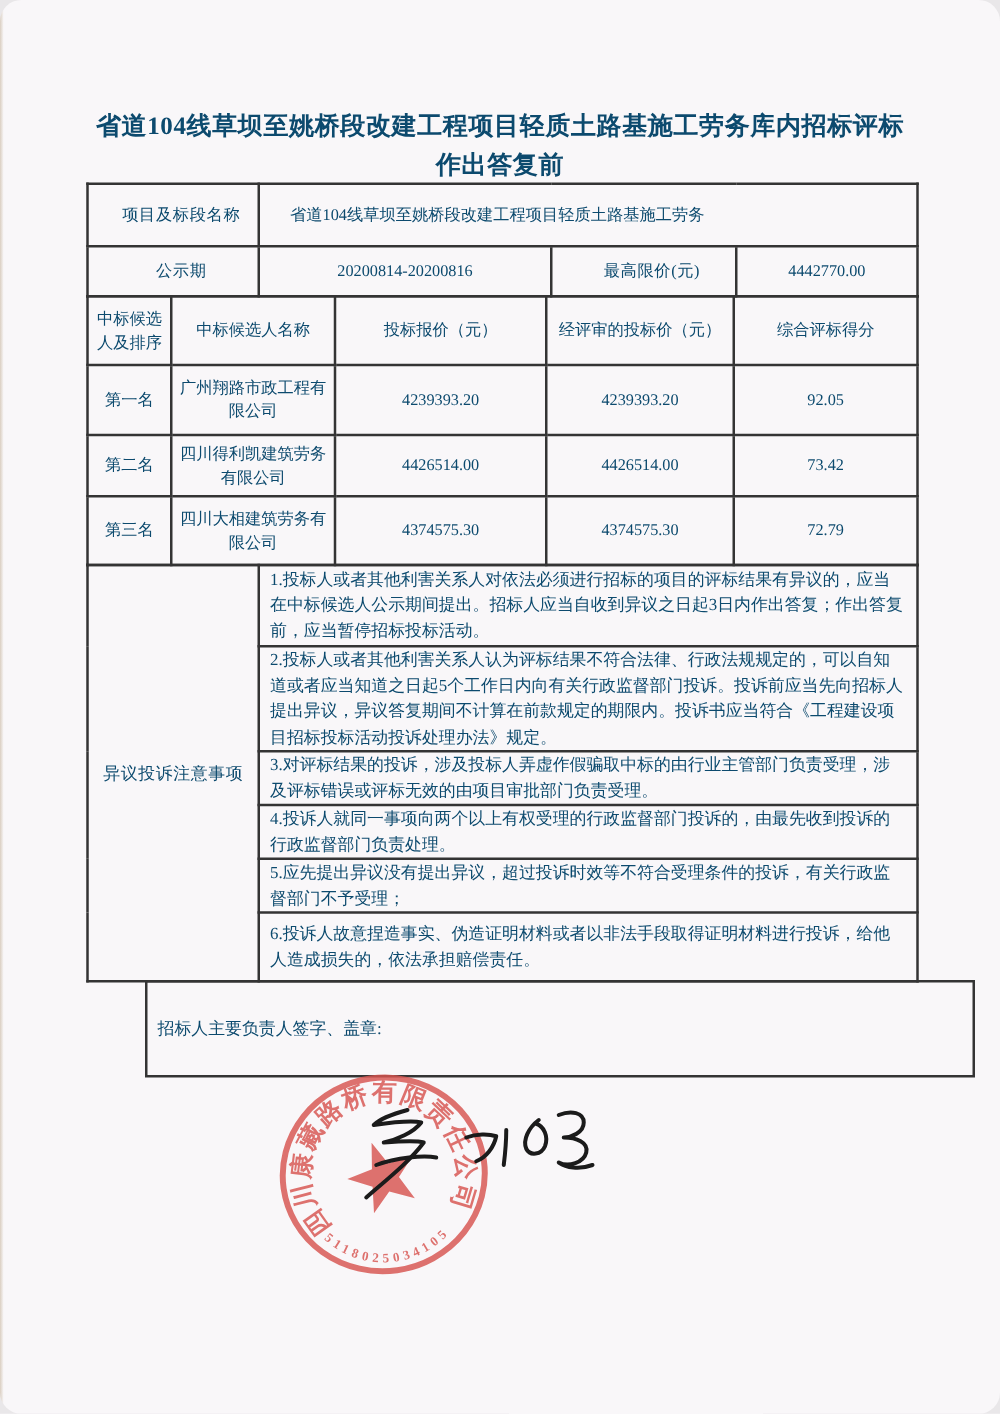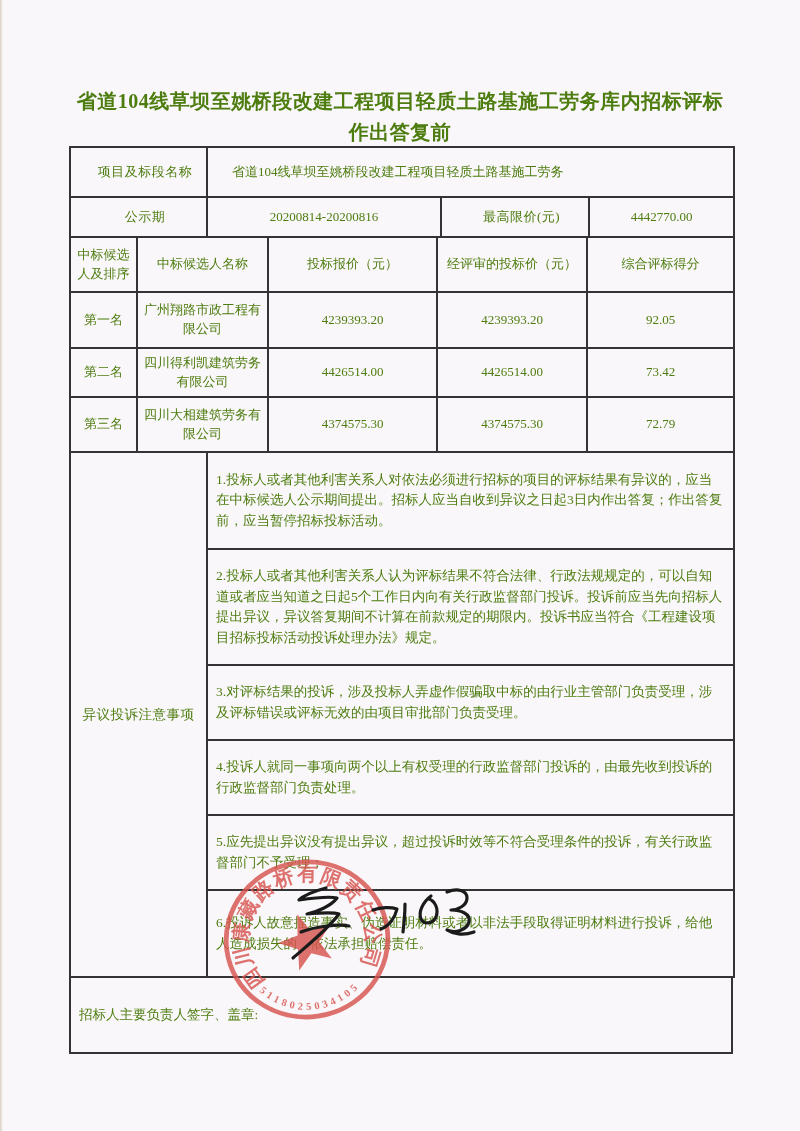--- a/index.html
+++ b/index.html
@@ -6,21 +6,22 @@
   body{
     font-family:"Liberation Serif","DejaVu Serif",serif;
     background:#e9e7e9;
   }
   .page{
     position:relative;
     width:800px;height:1131px;
     margin:0 auto;
     background:#f9f7f9;
     overflow:hidden;
-    color:#4d7c0f;
+    color:#0c4a6e;
+    border-radius:17px;
   }
   .scan-edge{
     position:absolute;left:0;top:0;width:3px;height:100%;
     background:linear-gradient(to right,#cdbda9,rgba(205,189,169,0));
     opacity:.7;
   }
   .doc-title{
     position:absolute;left:40px;top:86px;width:720px;
     text-align:center;font-size:20px;font-weight:bold;
     line-height:1.55;letter-spacing:.5px;
@@ -42,35 +43,35 @@
   .t-info .lbl{letter-spacing:.5px;padding-left:17px;}
   .t-info .val-left{text-align:left;padding-left:24px;}
   .r48 td{height:44px;}
   .r38 td{height:34px;}
   .t-cand th{height:49px;}
   .t-cand .rr1 td{height:50px;}
   .t-cand .rr2 td{height:43px;}
   .t-cand .rr3 td{height:49px;}
   .t-notes td.note{
     text-align:left;font-size:13.5px;line-height:1.52;
-    padding:16px 8px;vertical-align:middle;
+    padding:0 8px;vertical-align:middle;
   }
   .t-notes .n1 td{height:63px;}
   .t-notes .n2 td.note{height:64px;}
   .t-notes .n3 td.note{height:34px;}
   .t-notes .n4 td.note{height:38px;}
   .t-notes .n5 td.note{height:36px;}
   .t-notes .n6 td.note{height:53px;}
   .notes-lbl{font-size:13.5px;letter-spacing:.5px;}
   .sig-row{
     position:relative;box-sizing:border-box;
     width:664px;height:78px;
     border:2px solid #343434;
     display:flex;align-items:center;
-    padding-left:8px;font-size:13.5px;
+    padding-left:8px;font-size:13.5px;margin-left:47px;
   }
   .stamp{
     position:absolute;left:220px;top:856px;
     width:174px;height:167px;
     transform:rotate(-8deg);
     opacity:.82;
     z-index:5;
     pointer-events:none;
   }
   .stamp text{font-family:"Liberation Serif","DejaVu Serif",serif;}

